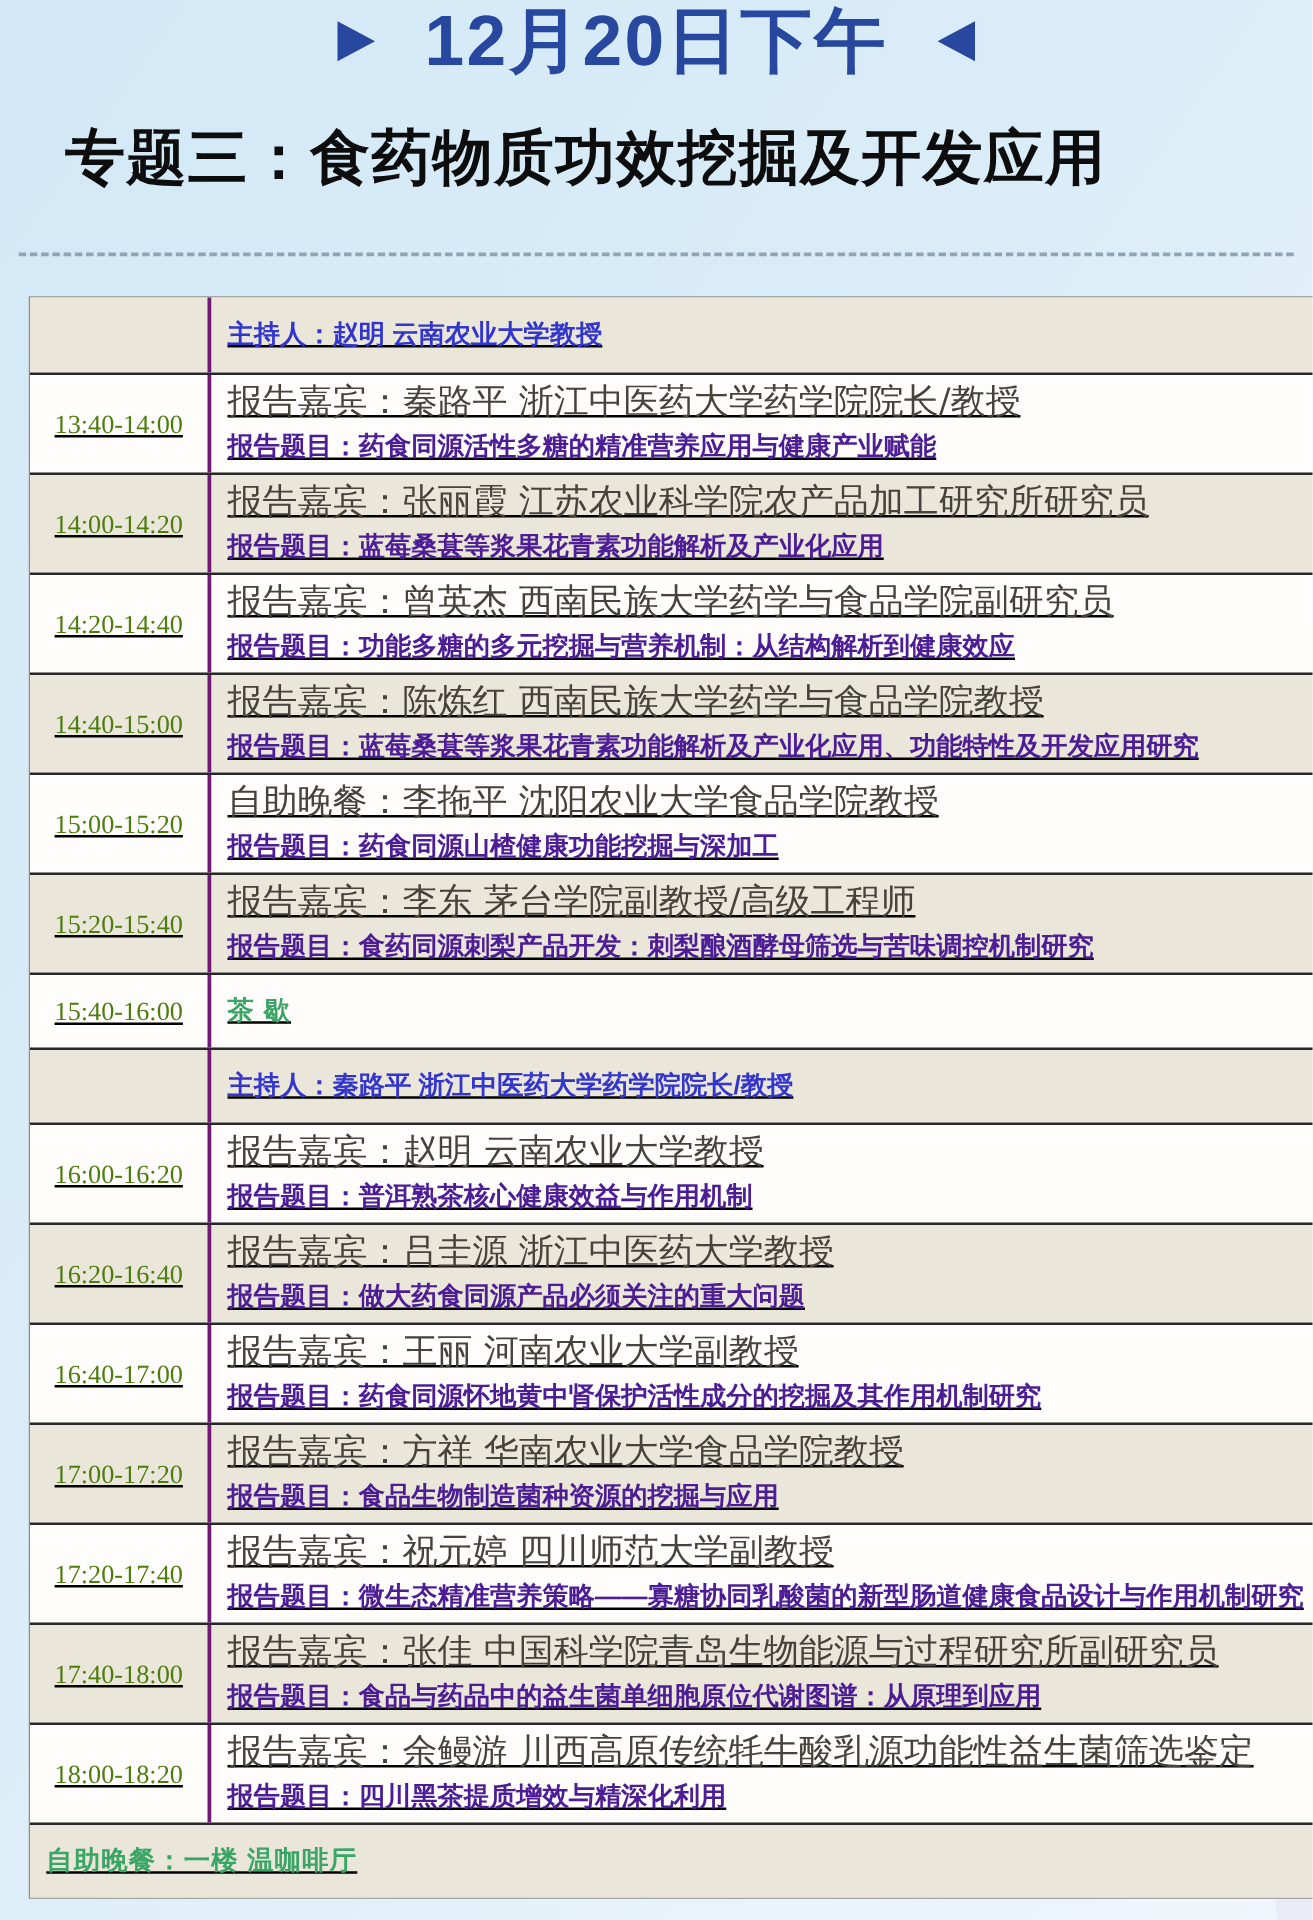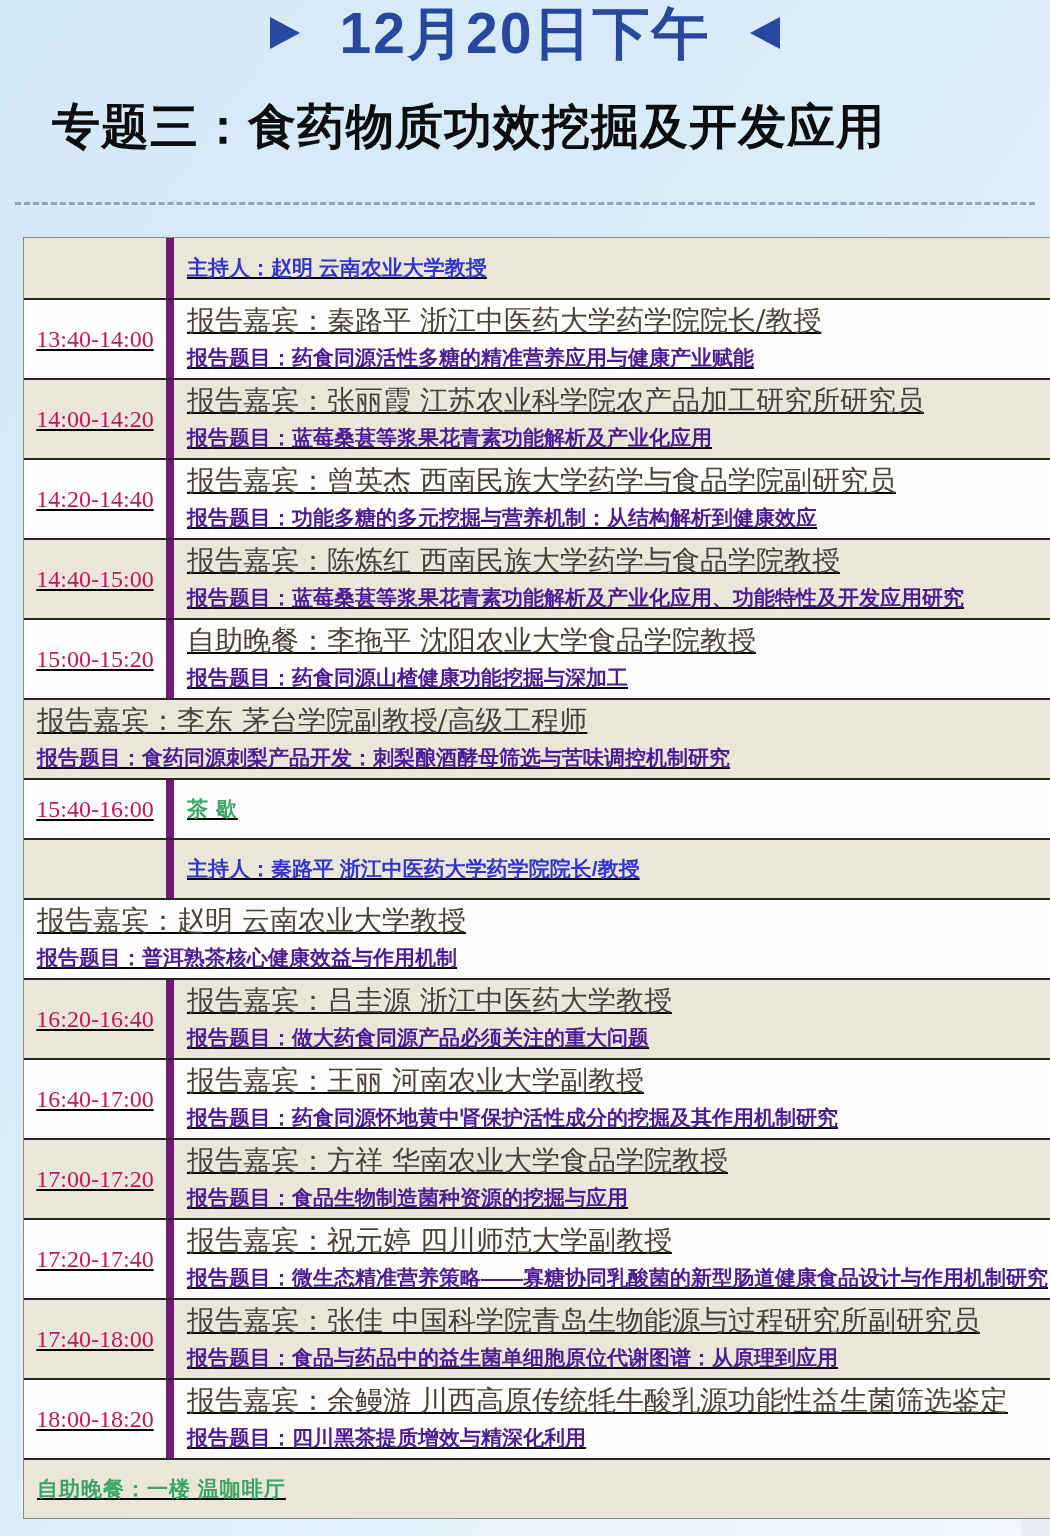--- a/index.html
+++ b/index.html
@@ -41,24 +41,24 @@
     box-sizing:border-box;
     text-decoration:underline;
   }
   .row{display:flex;box-sizing:border-box;}
   .row + .row{border-top:2px solid #282828;}
   .row.beige{background:var(--row-beige);}
   .row.white{background:var(--row-white);}
   .row.talk{height:80px;}
   .row.single{height:60px;}
   .time{
-    flex:0 0 142px;width:142px;border-right:8px solid #701a75;
+    flex:0 0 142px;width:142px;border-right:3px solid #701a75;
     display:flex;align-items:center;justify-content:center;
     font-family:"Liberation Serif","DejaVu Serif",serif;
-    font-size:24px;color:#be185d;white-space:nowrap;
+    font-size:21px;color:#4d7c0f;white-space:nowrap;
   }
   .content{
     flex:1;padding:0 8px 0 13px;display:flex;flex-direction:column;
     justify-content:center;overflow:hidden;
   }
   .line-speaker{
     font-family:"DejaVu Serif","Liberation Serif",serif;
     font-size:28px;color:#46423c;line-height:26px;margin-bottom:11px;
     white-space:nowrap;
   }
@@ -131,38 +131,40 @@
         </div>
       </div>
       <div class="row talk white">
         <div class="time">15:00-15:20</div>
         <div class="content">
           <div class="line-speaker">自助晚餐：李拖平 沈阳农业大学食品学院教授</div>
           <div class="line-topic">报告题目：药食同源山楂健康功能挖掘与深加工</div>
         </div>
       </div>
       <div class="row talk beige">
+        <div class="time">15:20-15:40</div>
         <div class="content">
           <div class="line-speaker">报告嘉宾：李东 茅台学院副教授/高级工程师</div>
           <div class="line-topic">报告题目：食药同源刺梨产品开发：刺梨酿酒酵母筛选与苦味调控机制研究</div>
         </div>
       </div>
       <div class="row single white">
         <div class="time">15:40-16:00</div>
         <div class="content">
           <div class="line-break">茶 歇</div>
         </div>
       </div>
       <div class="row single beige">
         <div class="time"></div>
         <div class="content">
           <div class="line-moderator">主持人：秦路平 浙江中医药大学药学院院长/教授</div>
         </div>
       </div>
       <div class="row talk white">
+        <div class="time">16:00-16:20</div>
         <div class="content">
           <div class="line-speaker">报告嘉宾：赵明 云南农业大学教授</div>
           <div class="line-topic">报告题目：普洱熟茶核心健康效益与作用机制</div>
         </div>
       </div>
       <div class="row talk beige">
         <div class="time">16:20-16:40</div>
         <div class="content">
           <div class="line-speaker">报告嘉宾：吕圭源 浙江中医药大学教授</div>
           <div class="line-topic">报告题目：做大药食同源产品必须关注的重大问题</div>

